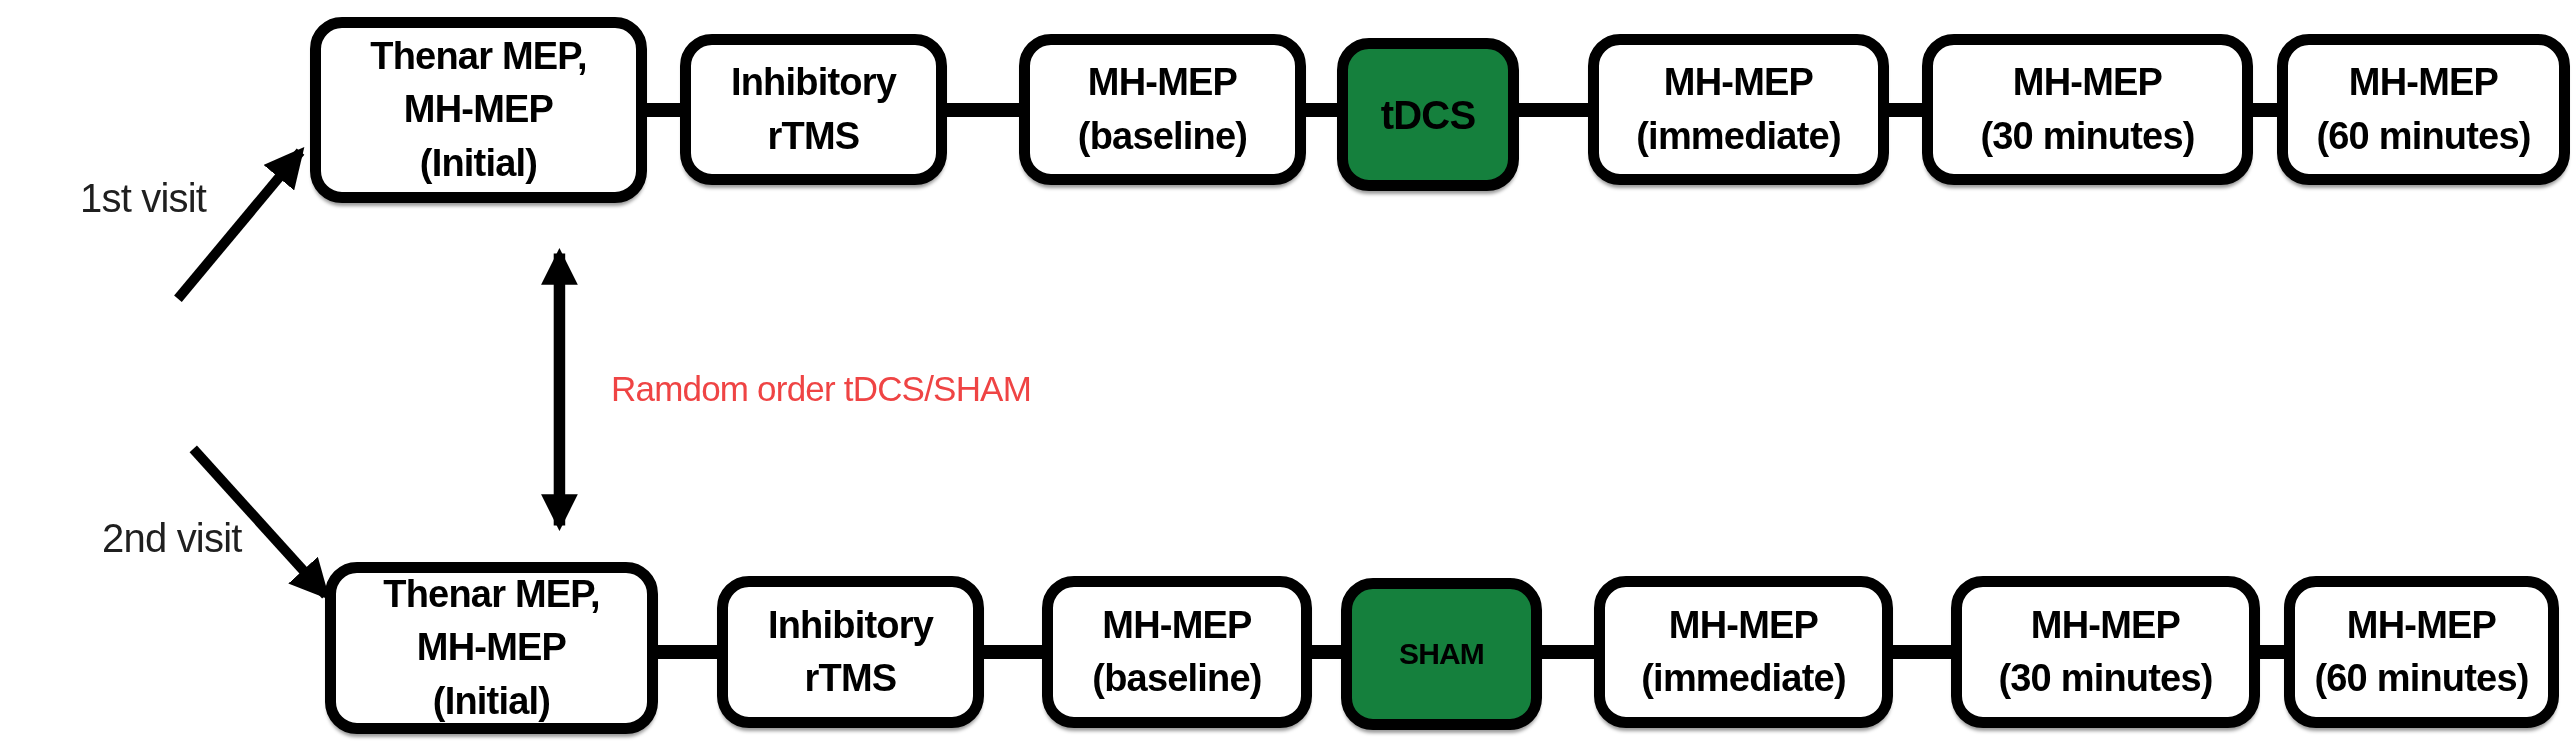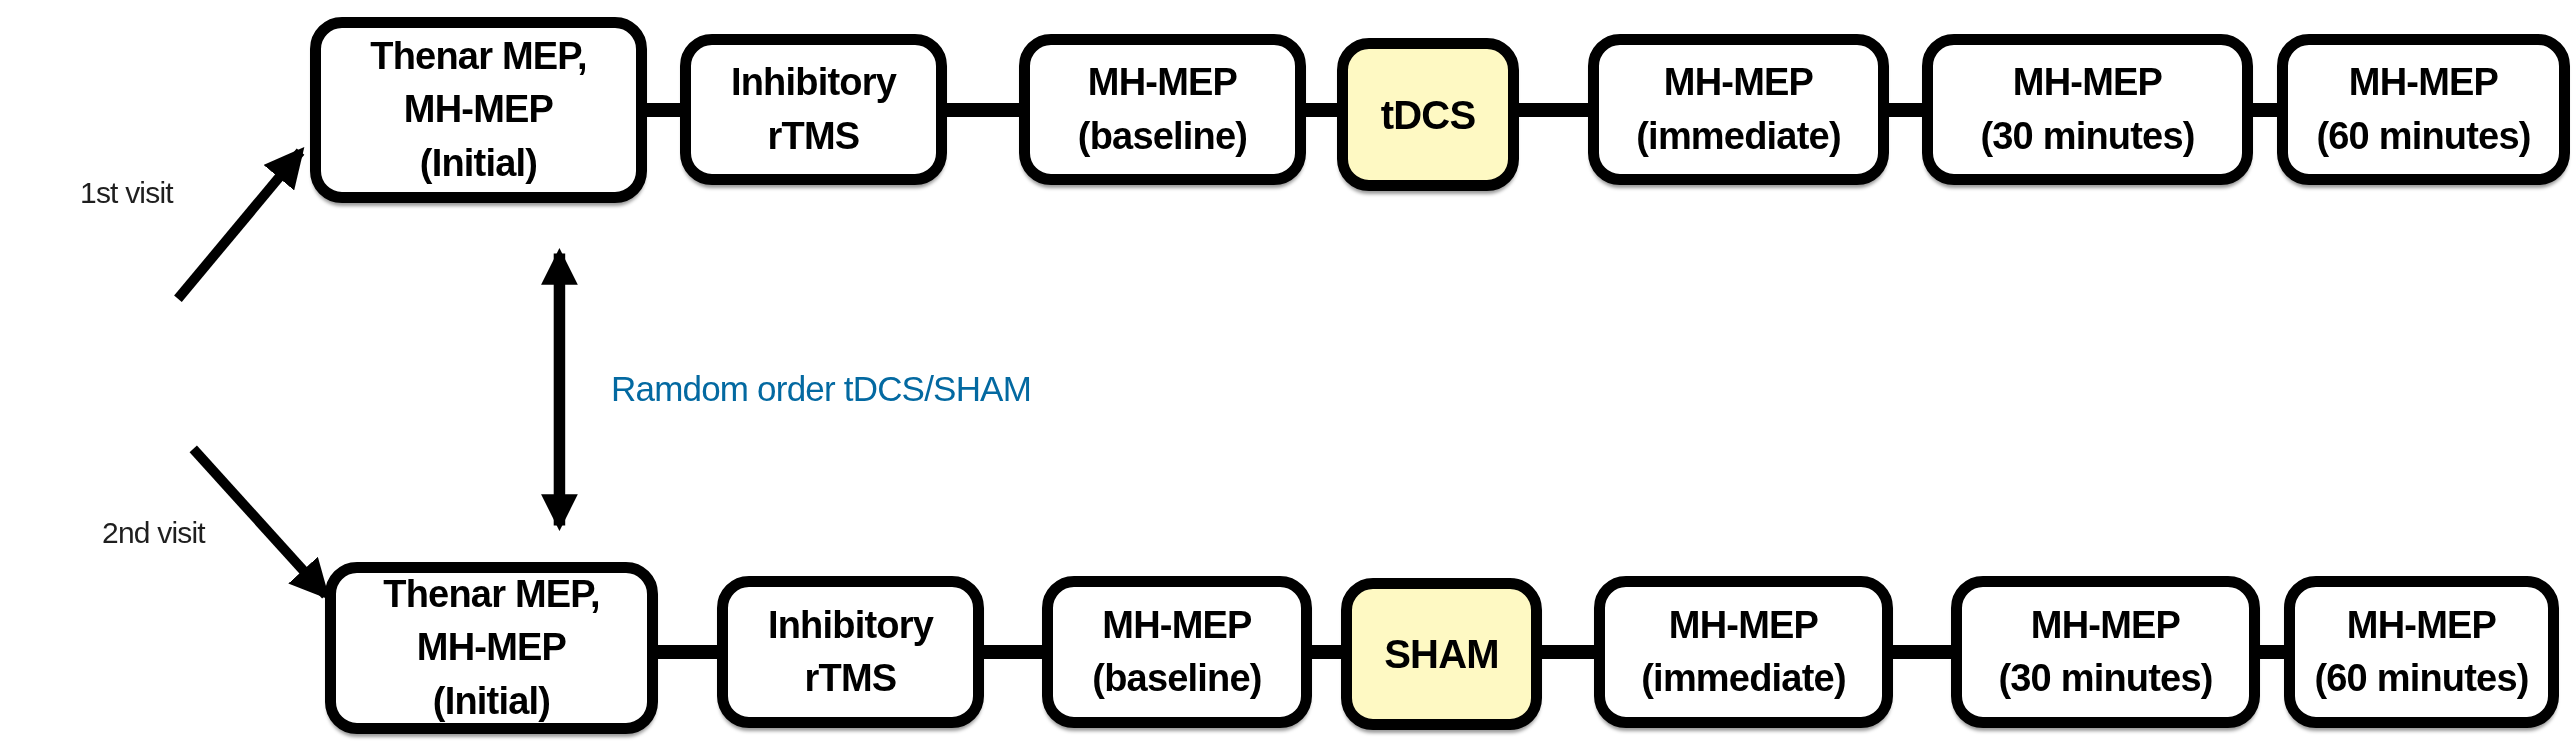--- a/index.html
+++ b/index.html
@@ -25,40 +25,40 @@
     align-items: center;
     justify-content: center;
     text-align: center;
     font-weight: bold;
     font-size: 38px;
     line-height: 1.40;
     color: #000000;
     letter-spacing: -0.8px;
     box-shadow: 0 4.6px 3.8px -2.3px rgba(0,0,0,0.40);
   }
-  .box.gray { background: #fef9c3; }
+  .box.gray { background: #15803d; }
   .box .line { display: block; white-space: nowrap; }
   .connector {
     position: absolute;
     height: 13.8px;
     background: #000000;
   }
   .side-label {
     position: absolute;
-    font-size: 30px;
+    font-size: 40px;
     color: #1f1f1f;
     white-space: nowrap;
     letter-spacing: -0.8px;
   }
   .random-label {
     position: absolute;
     left: 611px;
     top: 369px;
     font-size: 35px;
-    color: #0369a1;
+    color: #ef4444;
     white-space: nowrap;
     letter-spacing: -0.8px;
   }
   #arrow-layer {
     position: absolute;
     left: 0; top: 0;
     width: 2576px; height: 750px;
     pointer-events: none;
   }
 </style>
@@ -146,21 +146,21 @@
       <span class="line">Inhibitory</span>
       <span class="line">rTMS</span>
     </div>
   </div>
   <div class="box" style="left:1042px; top:576px; width:270px; height:152px;">
     <div>
       <span class="line">MH-MEP</span>
       <span class="line">(baseline)</span>
     </div>
   </div>
-  <div class="box gray" style="left:1341px; top:578px; width:201px; height:152px; font-size:40px;">
+  <div class="box gray" style="left:1341px; top:578px; width:201px; height:152px; font-size:30px;">
     <span class="line">SHAM</span>
   </div>
   <div class="box" style="left:1594px; top:576px; width:299px; height:152px;">
     <div>
       <span class="line">MH-MEP</span>
       <span class="line">(immediate)</span>
     </div>
   </div>
   <div class="box" style="left:1951px; top:576px; width:309px; height:152px;">
     <div>

